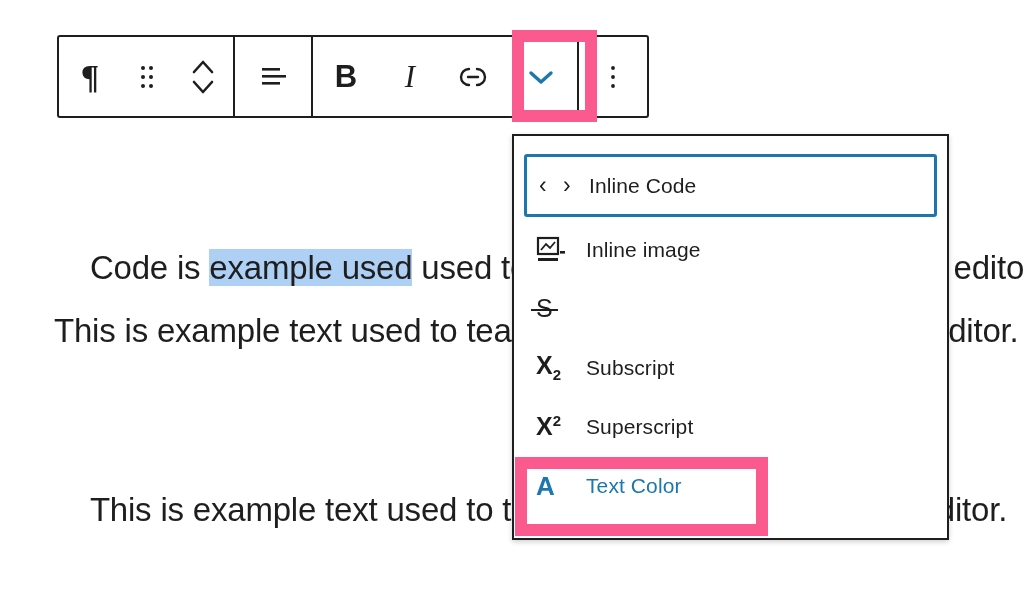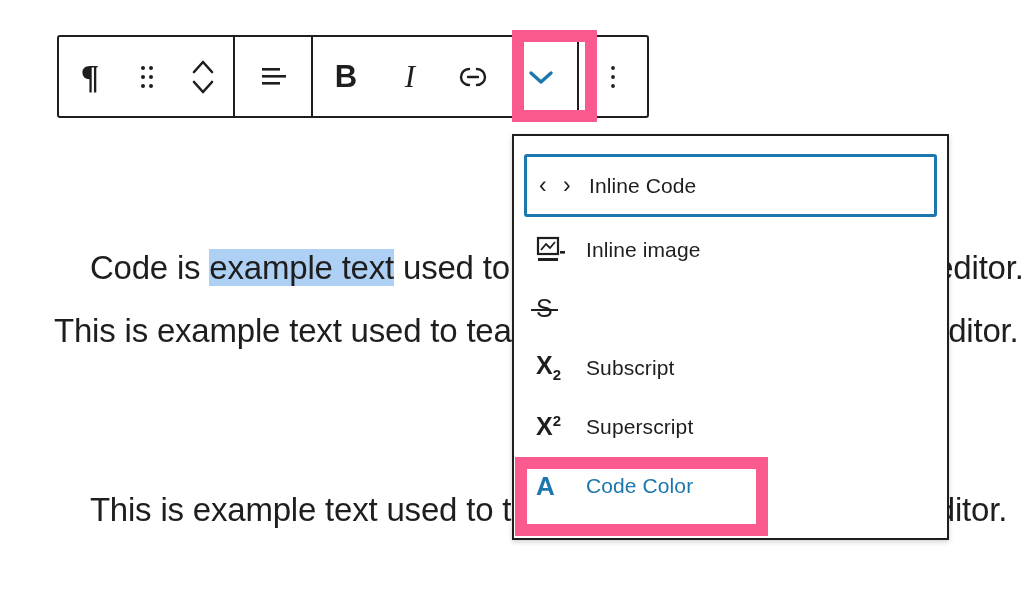--- a/index.html
+++ b/index.html
@@ -237,21 +237,21 @@
 </head>
 <body>
 
 <div class="editor-canvas">
 
   <p class="para para-top">
     <span>This is example text used to teach</span>
   </p>
 
   <p class="para para-one">
-    <span>Code is </span><span class="sel">example text</span><span> used to teach people how to use the editor. This is example text used to teach people how to Gutenberg editor.</span>
+    <span>Code is </span><span class="sel">example used</span><span> used to teach people how to use the editor. This is example text used to teach people how to Gutenberg editor.</span>
   </p>
 
   <p class="para para-two">
     <span>This is example text used to teach people how to use the editor.</span>
   </p>
 
   <p class="para para-three">
     
   </p>
 </div>
@@ -386,19 +386,19 @@
       <span class="mi-icon">
         <span class="sup-glyph"><span>X</span><sup>2</sup></span>
       </span>
       <span class="mi-label">Superscript</span>
     </li>
 
     <li class="menu-item accent">
       <span class="mi-icon">
         <span class="a-glyph">A</span>
       </span>
-      <span class="mi-label">Code Color</span>
+      <span class="mi-label">Text Color</span>
     </li>
 
   </ul>
 </div>
 
 <div class="hl-ring-textcolor"></div>
 
 </body></html>

